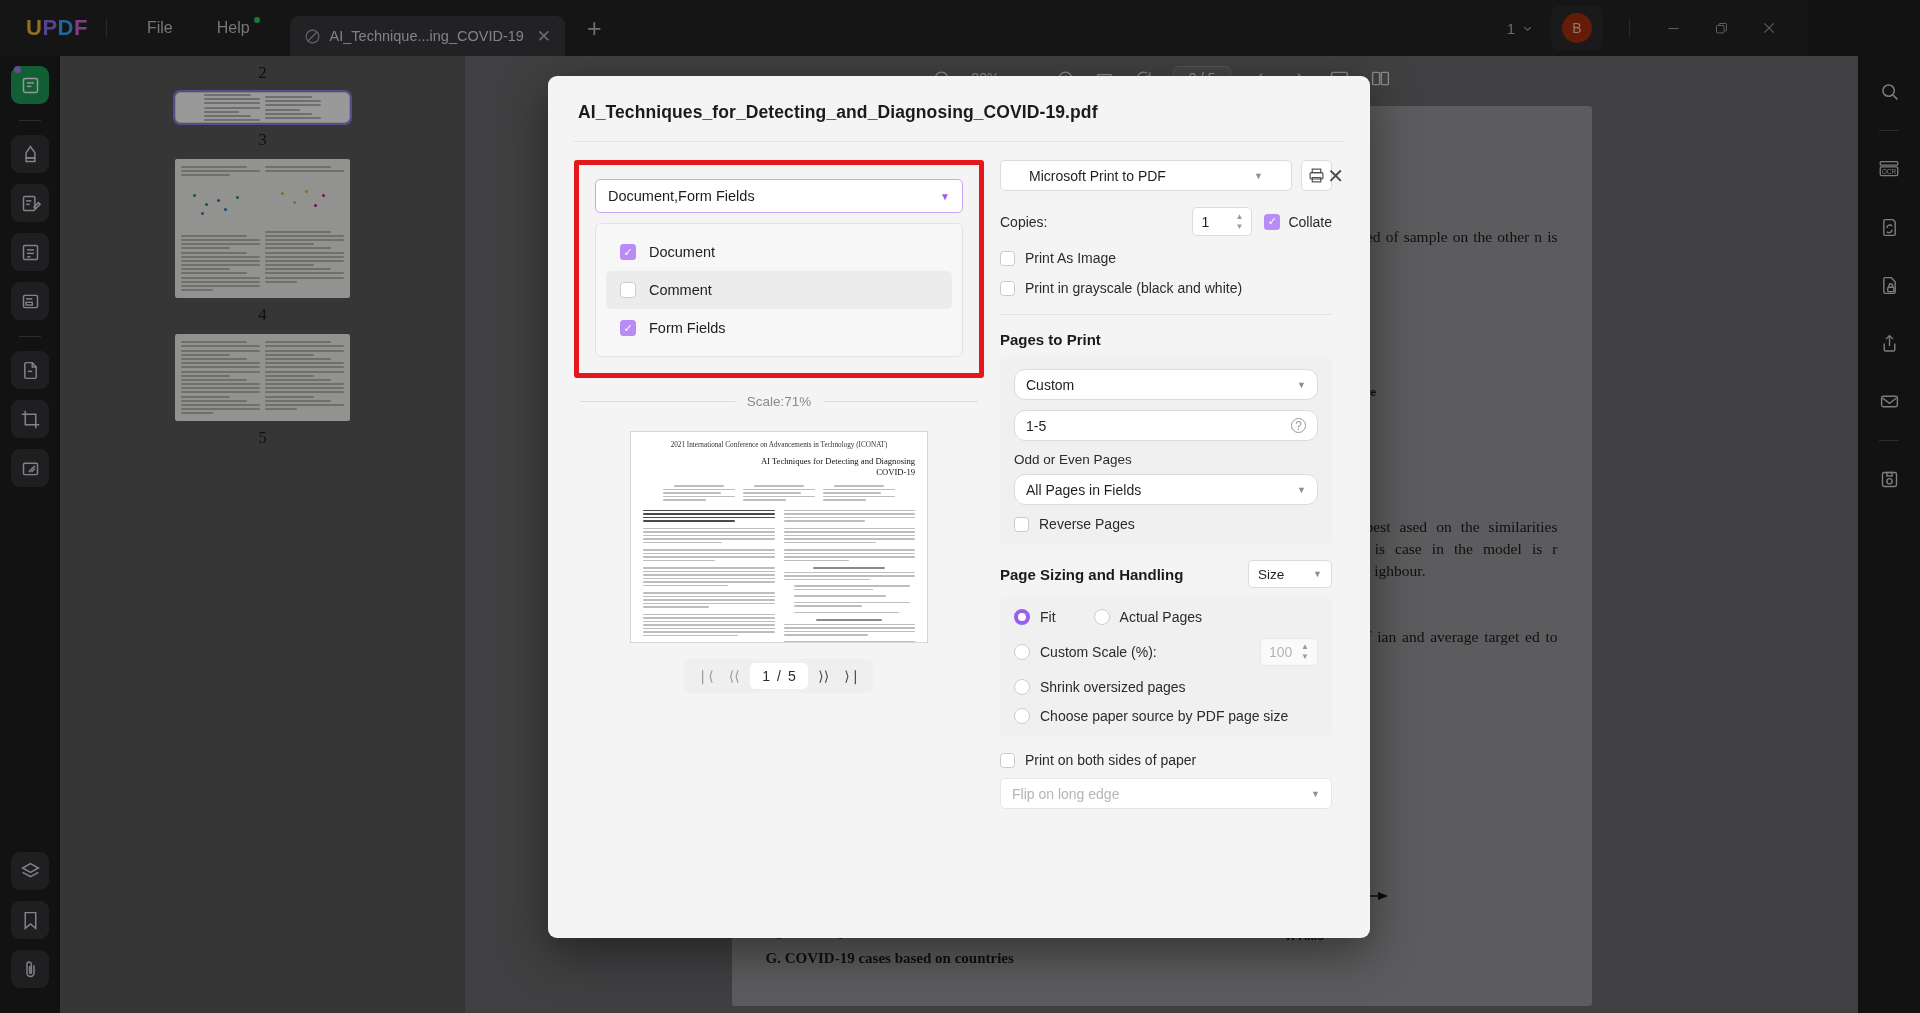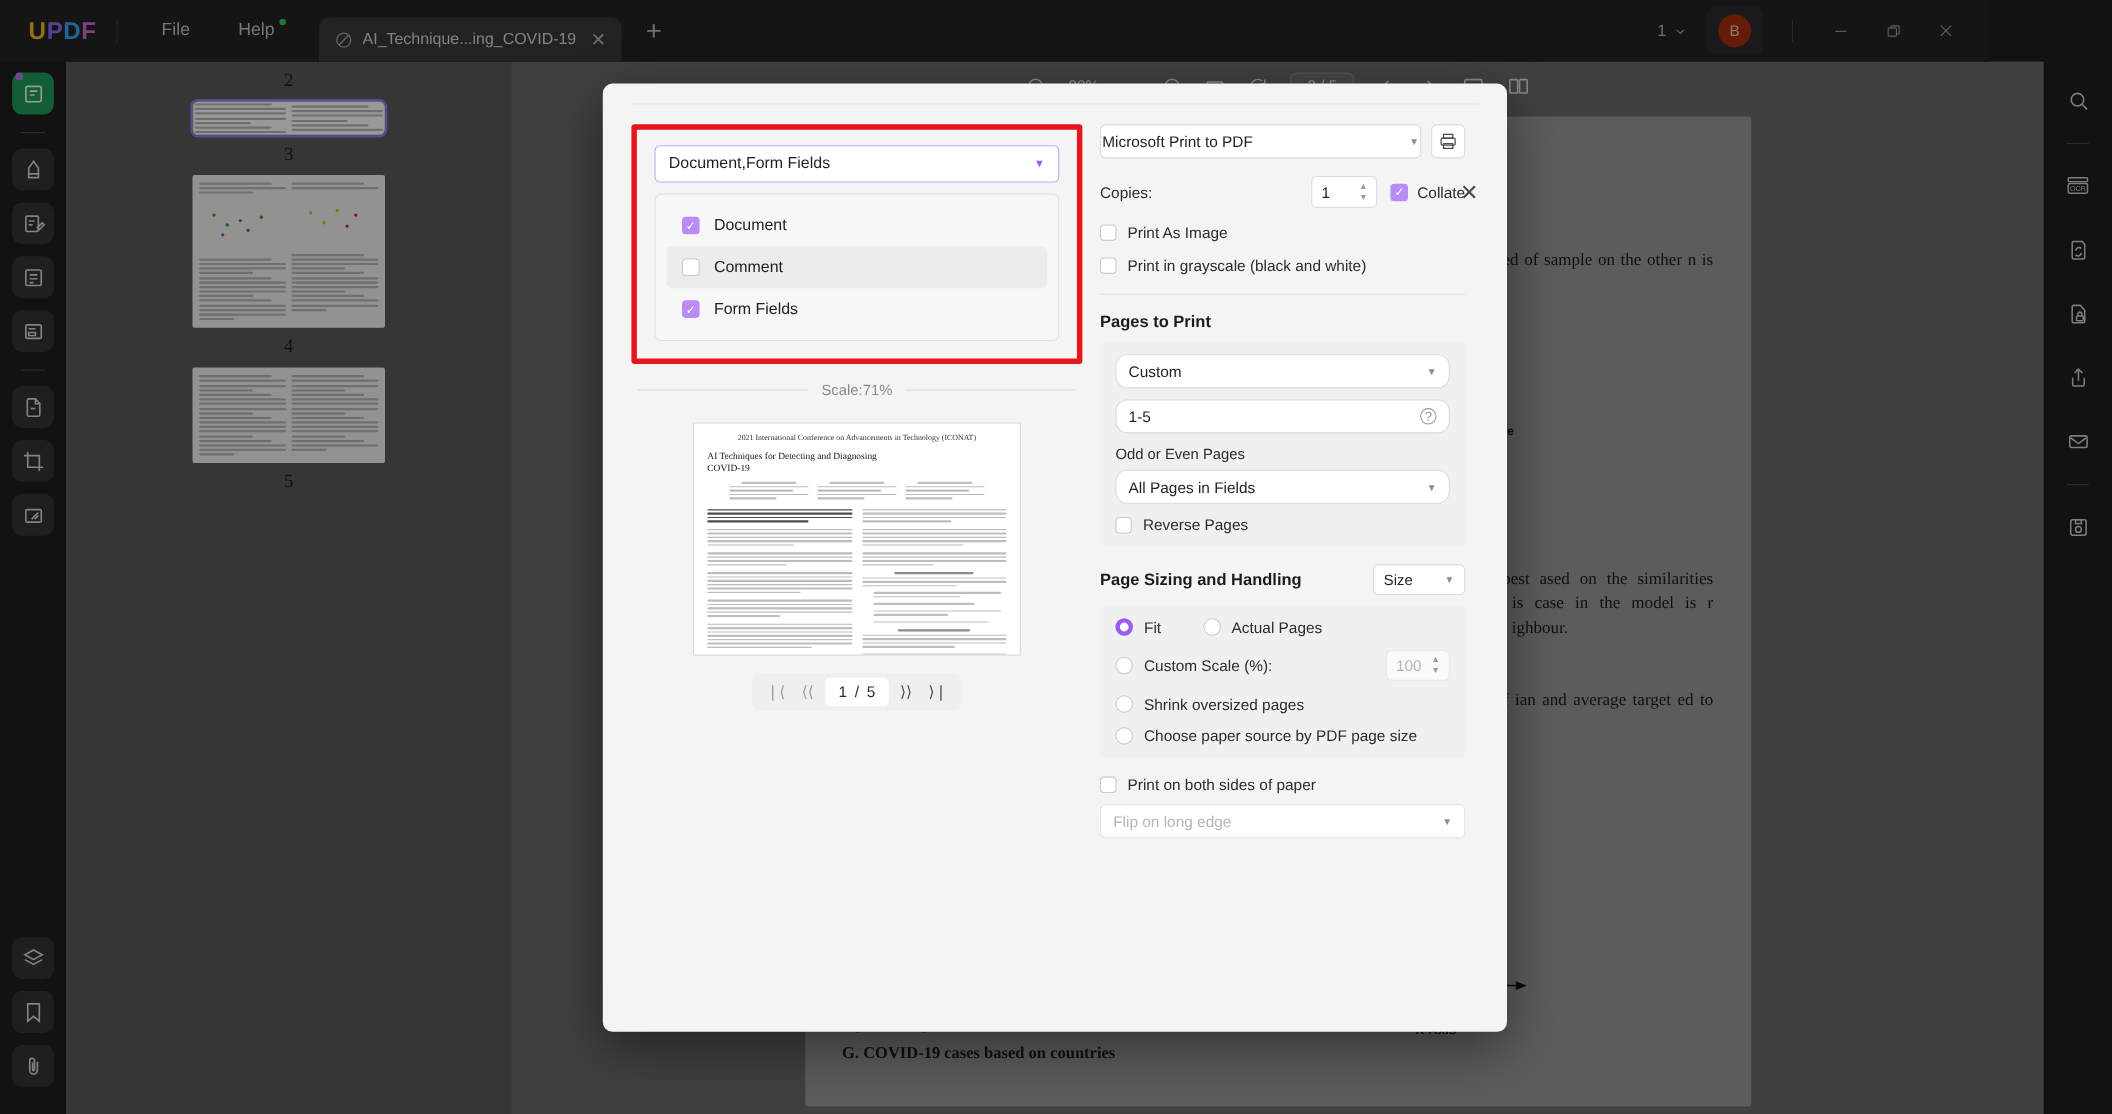--- a/index.html
+++ b/index.html
@@ -137,40 +137,40 @@
   .optrow { display: flex; align-items: center; gap: 13px; height: 38px; padding: 0 14px; border-radius: 5px; font-size: 14.5px; color: #222; }
   .optrow.hover { background: #ececec; }
   .cb { width: 16px; height: 16px; border-radius: 3.5px; display: flex; align-items: center; justify-content: center; flex: none; }
   .cb.on { background: #b98cf5; color: #fff; font-size: 11px; }
   .cb.off { background: #fff; border: 1.4px solid #c9c9c9; }
   .scaleline { display: flex; align-items: center; gap: 12px; margin: 16px 6px 0; color: #8a8a8a; font-size: 13.5px; }
   .scaleline .ln { flex: 1; height: 1px; background: #dcdcdc; }
   .preview-wrap { margin-top: 22px; display: flex; justify-content: center; }
   .preview-page { width: 298px; height: 212px; background: #fff; border: 1px solid #d6d6d6; padding: 9px 12px; overflow: hidden; }
   .pv-head { text-align: center; font-family: "Liberation Serif", serif; font-size: 7.2px; color: #333; margin-bottom: 7px; }
-  .pv-title { text-align: left; font-family: "Liberation Serif", serif; font-size: 8.6px; color: #111; line-height: 1.3; margin-bottom: 7px; }
+  .pv-title { text-align: right; font-family: "Liberation Serif", serif; font-size: 8.6px; color: #111; line-height: 1.3; margin-bottom: 7px; }
   .pv-auth { display: flex; gap: 8px; justify-content: center; margin-bottom: 7px; }
   .pv-auth div { width: 72px; }
   .pvline { height: 1.5px; background: #bdbdbd; margin-bottom: 2px; border-radius: 1px; }
   .pv-cols { display: flex; gap: 9px; }
   .pv-col { flex: 1; }
   .navbar {
     margin: 16px auto 0; width: 190px; height: 34px; background: #efefef; border-radius: 7px;
     display: flex; align-items: center; justify-content: center; gap: 3px;
   }
   .navbtn { width: 26px; height: 26px; display: flex; align-items: center; justify-content: center; color: #9a9a9a; font-size: 14px; }
   .navbtn.on { color: #4a4a4a; }
   .navpage { background: #fff; border-radius: 5px; height: 26px; display: flex; align-items: center; gap: 7px; padding: 0 12px; font-size: 14px; color: #2b2b2b; }
 
   
   .rightcol { width: 332px; }
   .printer-row { display: flex; align-items: center; gap: 9px; }
   .sel {
     flex: 1; height: 31px; border: 1px solid #dcdcdc; border-radius: 5px; background: #fff;
-    display: flex; align-items: center; justify-content: space-between; padding: 0 1px;
+    display: flex; align-items: center; justify-content: space-between; padding: 0 28px;
     font-size: 14px; color: #1f1f1f;
   }
   .caret { color: #8d8d8d; font-size: 9px; }
   .printer-btn { width: 31px; height: 31px; border: 1px solid #dcdcdc; border-radius: 5px; background: #fff; display: flex; align-items: center; justify-content: center; }
   .copies-row { display: flex; align-items: center; gap: 12px; margin-top: 16px; }
   .copies-lbl { font-size: 14px; color: #2b2b2b; }
   .spinner { width: 60px; height: 29px; border: 1px solid #dcdcdc; border-radius: 5px; background: #fff; display: flex; align-items: center; padding: 0 8px; font-size: 14px; color: #1f1f1f; justify-content: space-between; margin-left: auto; }
   .spin-arrows { display: flex; flex-direction: column; gap: 2px; color: #9a9a9a; font-size: 8px; line-height: 1; }
   .collate { display: flex; align-items: center; gap: 8px; font-size: 14px; color: #2b2b2b; }
   .chk-line { display: flex; align-items: center; gap: 10px; margin-top: 14px; font-size: 14px; color: #2b2b2b; }
@@ -583,20 +583,21 @@
           <div>signs of the patients.</div>
           <div class="doc-head">G. COVID-19 cases based on countries</div>
         </div>
       </div>
     </div>
   </div>
 
   <div class="overlay"></div>
 
   <div class="dialog">
+    <div class="dlg-title">AI_Techniques_for_Detecting_and_Diagnosing_COVID-19.pdf</div>
     <div class="dlg-close">✕</div>
     <div class="dlg-hr"></div>
 
     <div class="dlg-body">
 
       <div class="leftcol">
         <div class="redbox">
           <div class="combo">
             <span>Document,Form Fields</span>
             <span class="caret-purple">▼</span>

